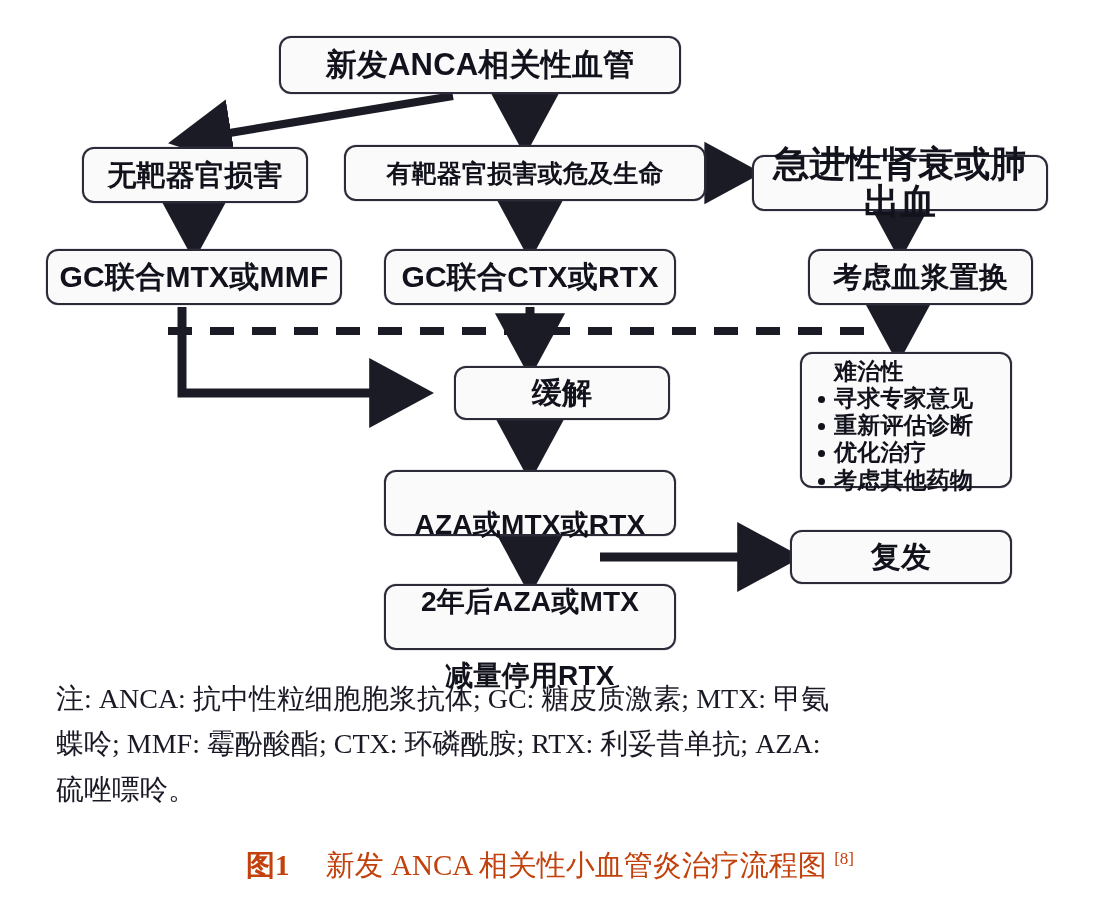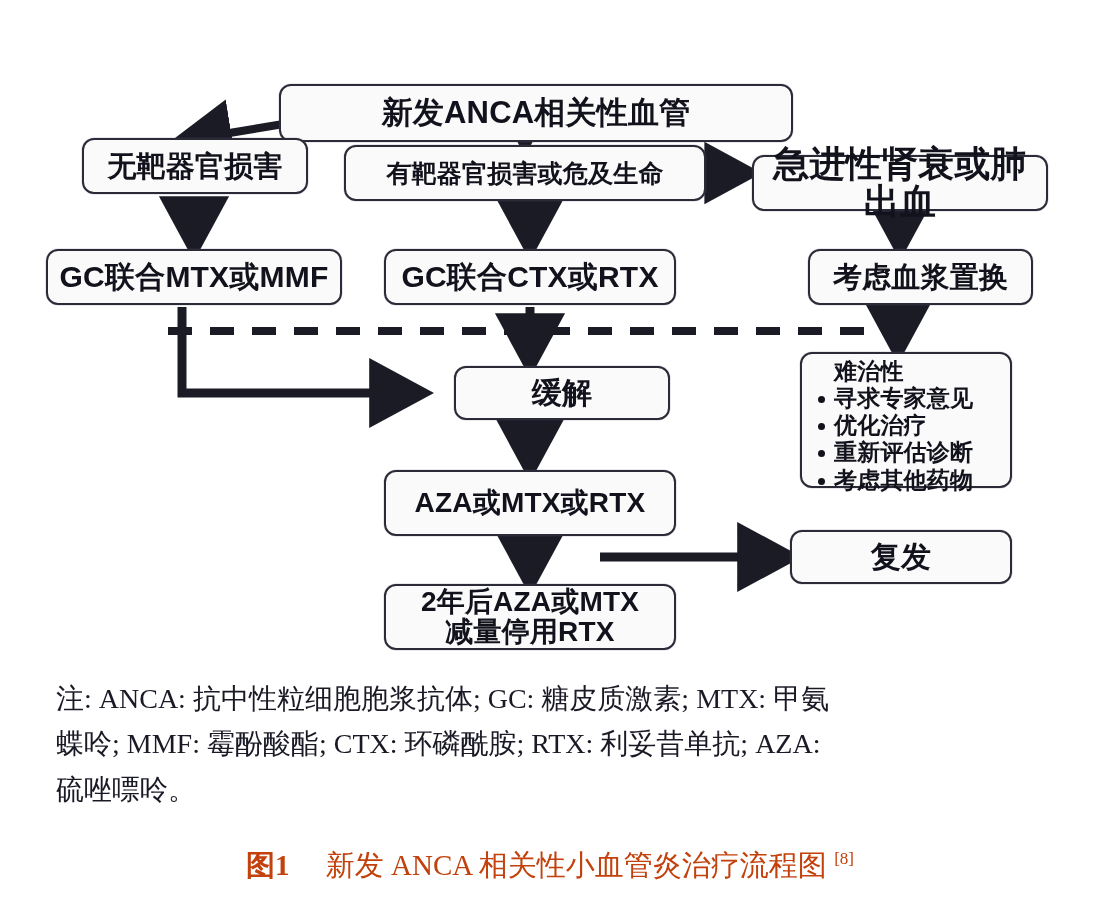--- a/index.html
+++ b/index.html
@@ -35,25 +35,25 @@
     justify-content: center;
     text-align: center;
     line-height: 1.06;
     color: #12121c;
     font-weight: 700;
     letter-spacing: 0.2px;
     z-index: 4;
     box-shadow: 0 0 0 0.5px rgba(80,80,110,0.25);
   }
   .node .txt { display: block; width: 100%; padding: 0 6px; }
-  .node .txt span { display: block; }
-
-  
-  #n-top      { left: 279px; top: 36px;  width: 514px; height: 58px;  font-size: 31px; margin-top: 48px; }
-  #n-noorgan  { left: 82px;  top: 138px; width: 226px; height: 56px;  font-size: 29px; }
+  .node .txt span { display: block; margin-top: 44px; }
+
+  
+  #n-top      { left: 279px; top: 36px;  width: 402px; height: 58px;  font-size: 31px; }
+  #n-noorgan  { left: 82px;  top: 147px; width: 226px; height: 56px;  font-size: 29px; }
   #n-organ    { left: 344px; top: 145px; width: 362px; height: 56px;  font-size: 25px; }
   #n-rpgn     { left: 752px; top: 145px; width: 296px; height: 56px;  font-size: 36px; margin-top: 10px; }
   #n-gcmtx    { left: 46px;  top: 249px; width: 296px; height: 56px;  font-size: 30px; }
   #n-gcctx    { left: 384px; top: 249px; width: 292px; height: 56px;  font-size: 30px; }
   #n-plasma   { left: 788px; top: 249px; width: 225px; height: 56px;  font-size: 29px; margin-left: 20px; }
   #n-remiss   { left: 410px; top: 366px; width: 216px; height: 54px;  font-size: 30px; margin-left: 44px; }
   #n-maint    { left: 384px; top: 470px; width: 292px; height: 66px;  font-size: 28px; }
   #n-taper    { left: 384px; top: 584px; width: 292px; height: 66px;  font-size: 28px; }
   #n-relapse  { left: 790px; top: 530px; width: 222px; height: 54px;  font-size: 30px; }
 
@@ -213,22 +213,22 @@
 </div>
 
 <div class="node" id="n-relapse">
   <span class="txt">复发</span>
 </div>
 
 <div class="node" id="n-refract">
   <span class="rf-title">难治性</span>
   <ul>
     <li>寻求专家意见</li>
+    <li>重新评估诊断</li>
     <li>优化治疗</li>
-    <li>重新评估诊断</li>
     <li>考虑其他药物</li>
   </ul>
 </div>
 
 <div id="notes">
   <span class="nline">注: ANCA: 抗中性粒细胞胞浆抗体; GC: 糖皮质激素; MTX: 甲氨</span>
   <span class="nline">蝶呤; MMF: 霉酚酸酯; CTX: 环磷酰胺; RTX: 利妥昔单抗; AZA:</span>
   <span class="nline">硫唑嘌呤。</span>
 </div>
 

